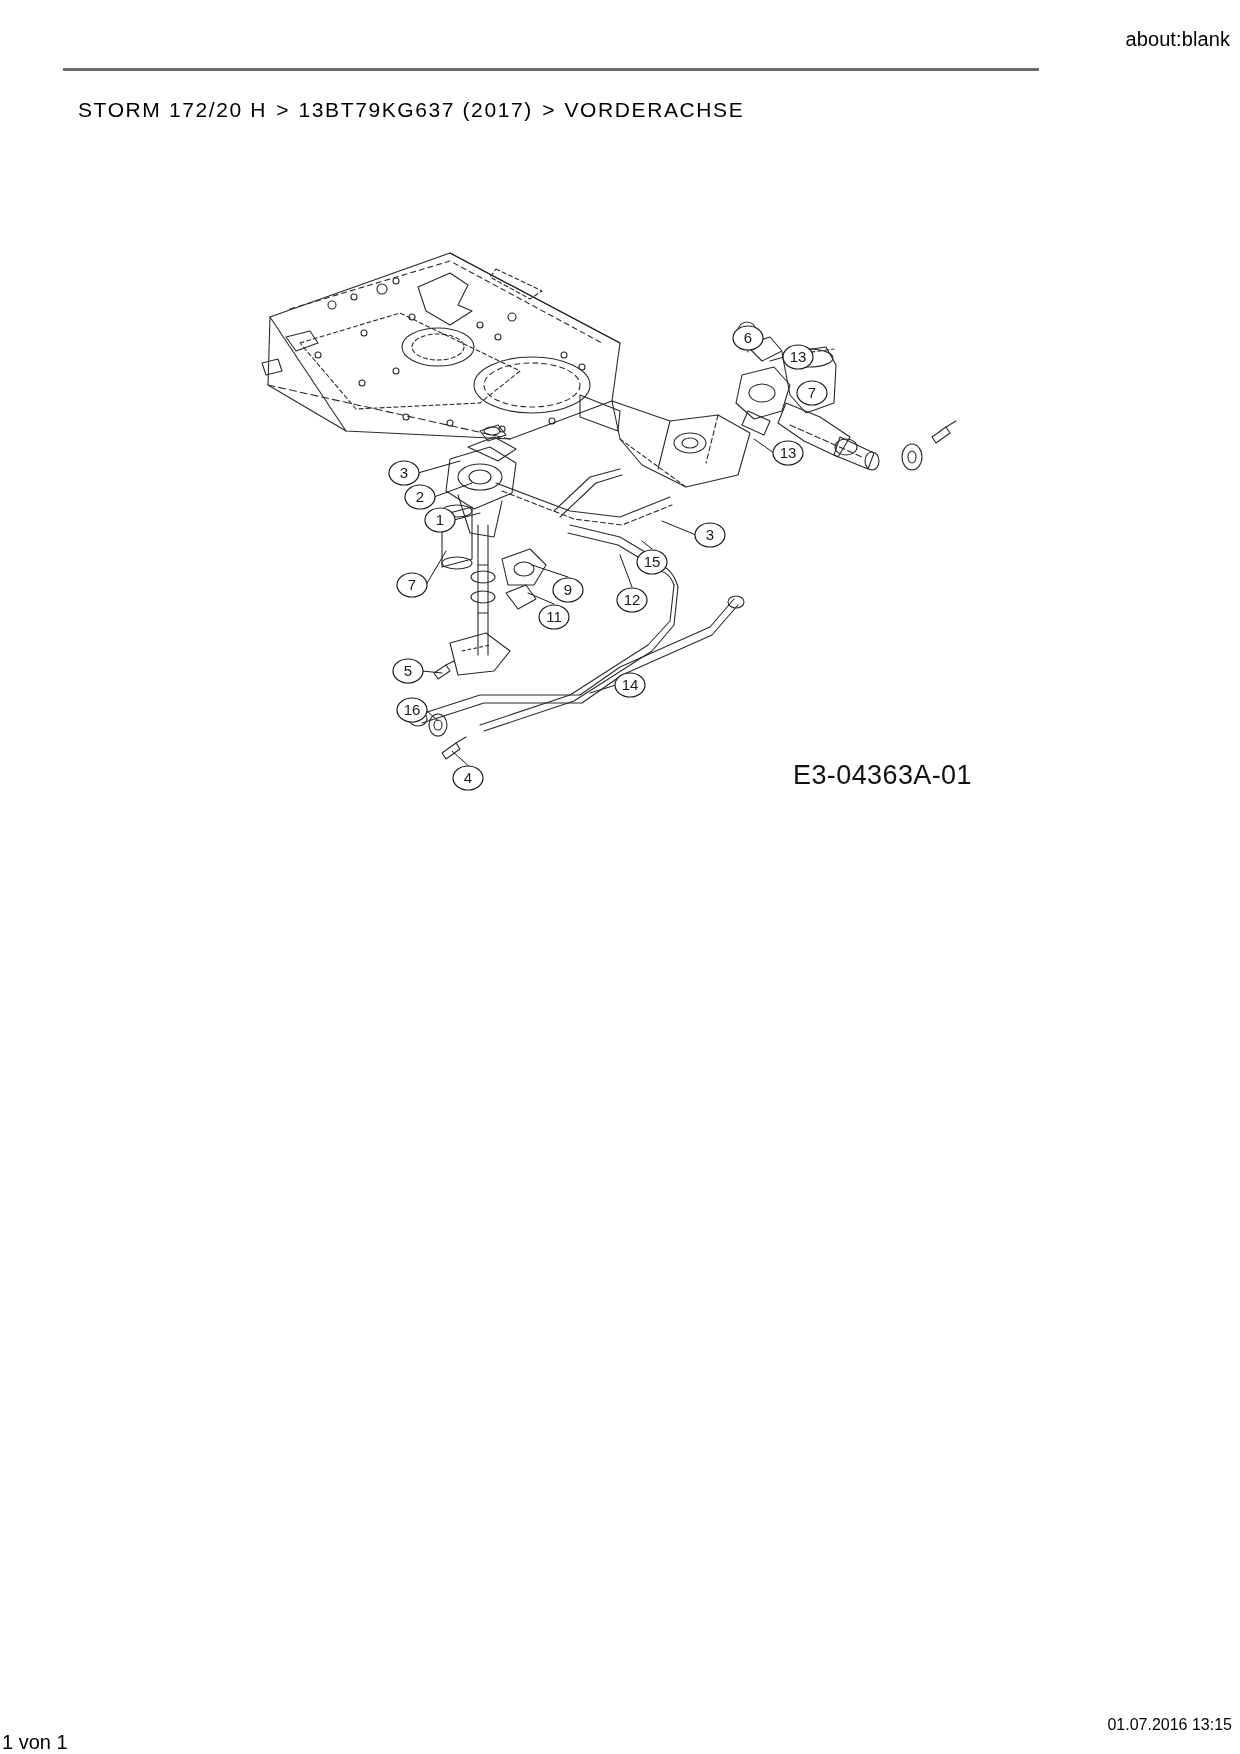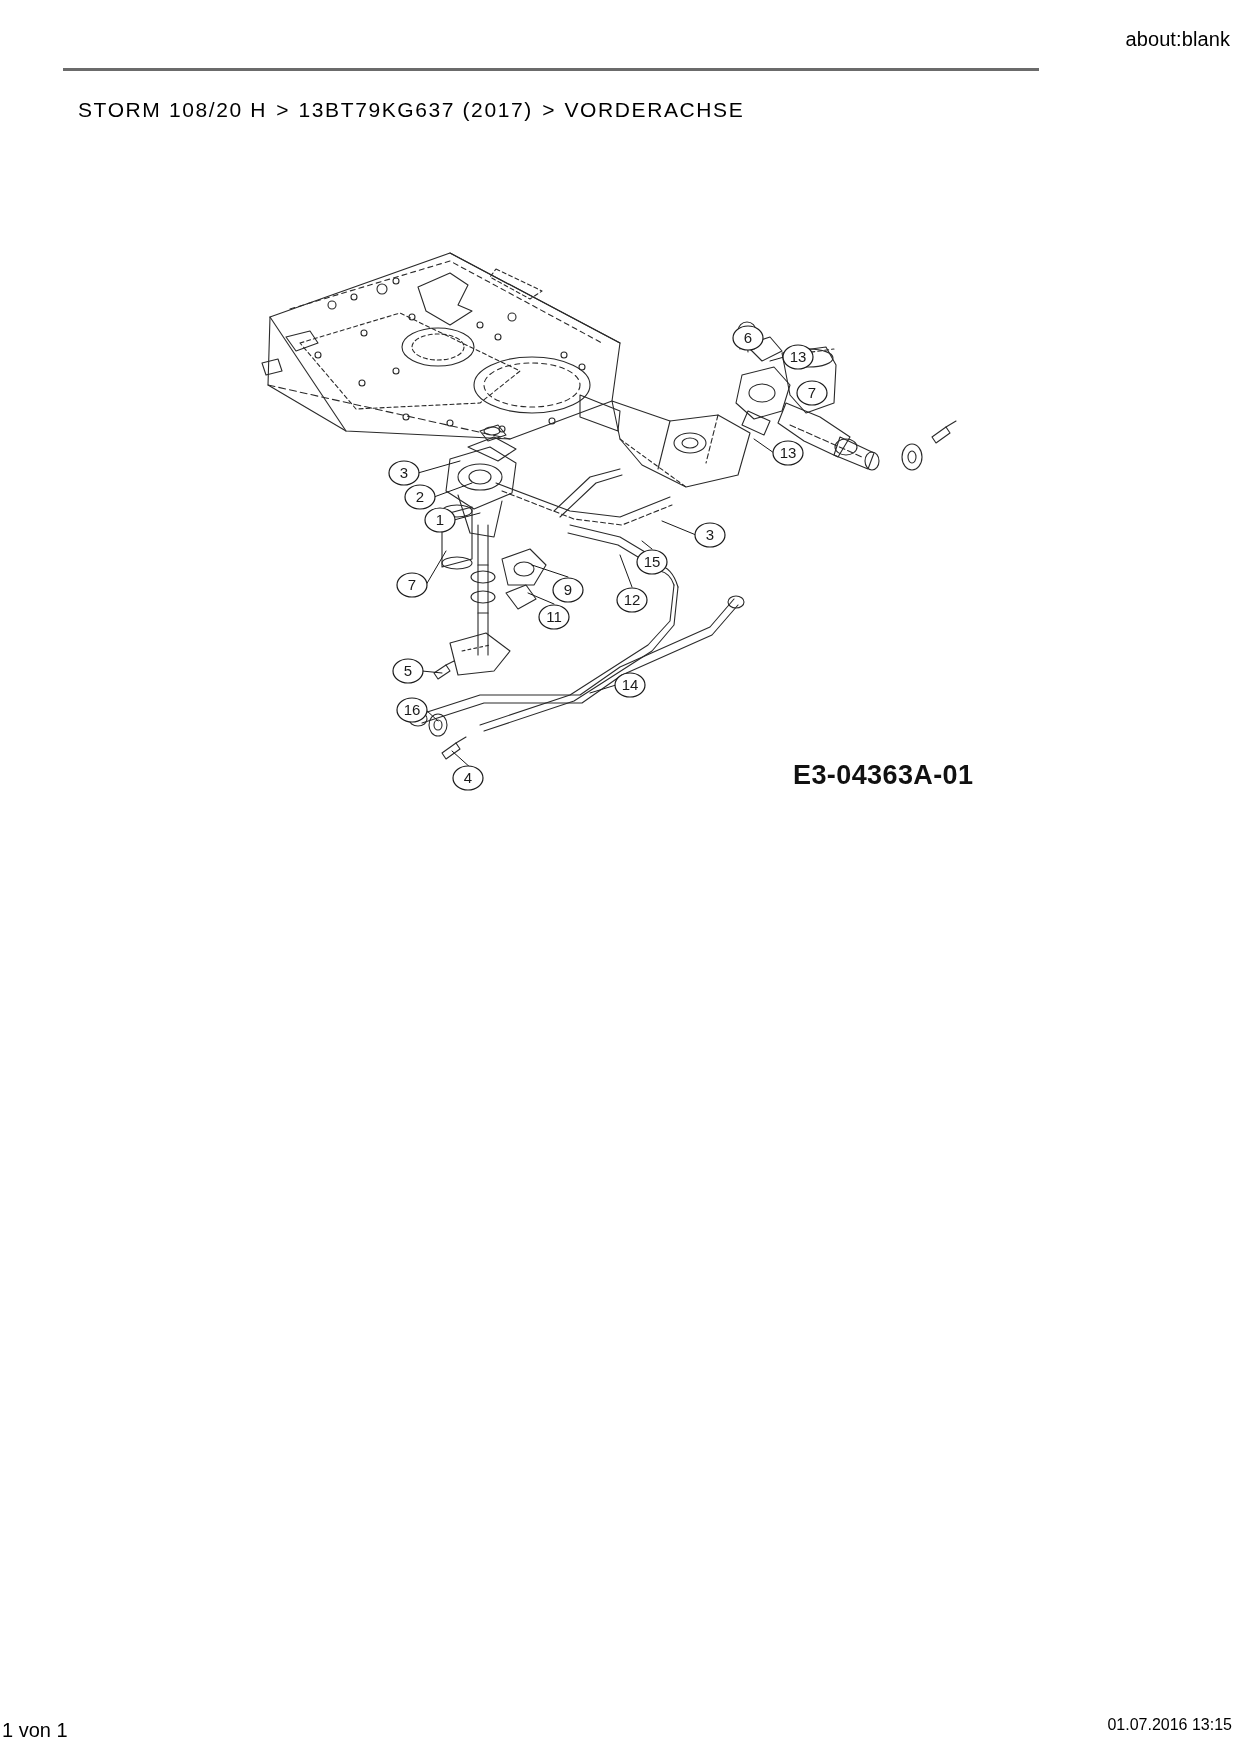--- a/index.html
+++ b/index.html
@@ -58,28 +58,28 @@
   .diagram-wrap svg {
     display: block;
     width: 100%;
     height: 100%;
   }
   .drawing-code {
     position: absolute;
     left: 793px;
     top: 760px;
     font-size: 27px;
-    font-weight: bold;
+    font-weight: normal;
     letter-spacing: 0.4px;
     color: #111;
   }
   .footer-left {
     position: absolute;
     left: 2px;
-    bottom: 12px;
+    bottom: 0;
     font-size: 20px;
   }
   .footer-right {
     position: absolute;
     right: 8px;
     bottom: 20px;
     font-size: 16px;
     margin-top: 20px;
   }
   .cal-num {
@@ -91,21 +91,21 @@
 </head>
 <body>
 
 <div class="page">
 
   <div class="browser-url">about:blank</div>
 
   <div class="top-rule"></div>
 
   <div class="breadcrumb">
-    <span>STORM 108/20 H</span>
+    <span>STORM 172/20 H</span>
     <span class="sep">&gt;</span>
     <span>13BT79KG637 (2017)</span>
     <span class="sep">&gt;</span>
     <span>VORDERACHSE</span>
   </div>
 
   <div class="diagram-wrap">
     <svg viewBox="0 0 820 580" xmlns="http://www.w3.org/2000/svg">
       <g fill="none" stroke="#2a2a2a" stroke-width="1.2" stroke-linejoin="round" stroke-linecap="round">
 

